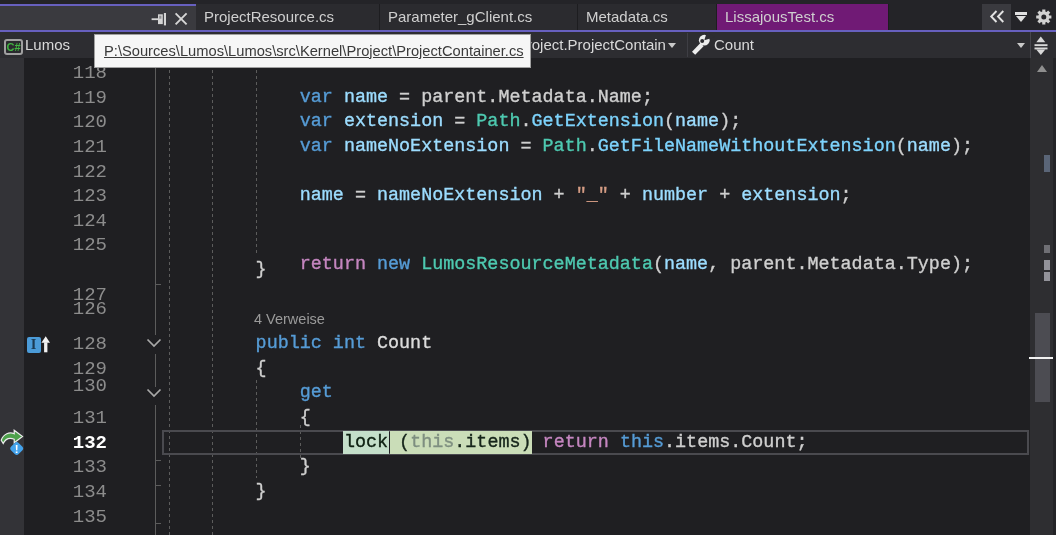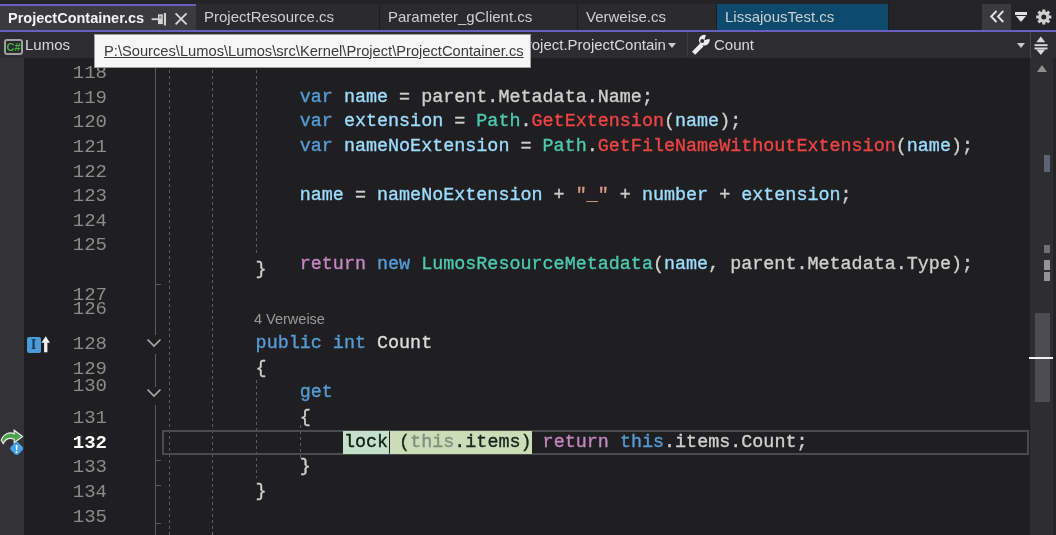--- a/index.html
+++ b/index.html
@@ -1,32 +1,31 @@
 <!DOCTYPE html>
 <html><head><meta charset="utf-8"><style>
 html,body{margin:0;padding:0;}
 body{width:1056px;height:535px;overflow:hidden;background:#1f1f22;font-family:"Liberation Sans",sans-serif;position:relative;}
 .abs{position:absolute;}
 .mono{font-family:"Liberation Mono",monospace;font-size:18.4px;line-height:24.65px;white-space:pre;-webkit-text-stroke:0.35px;}
 .row{position:absolute;height:24.65px;line-height:24.65px;}
 .num{position:absolute;width:67px;left:40px;text-align:right;color:#8c8c8c;font-family:"Liberation Mono",monospace;font-size:19px;line-height:24.65px;}
 .guide{position:absolute;width:1px;background:repeating-linear-gradient(to bottom,#5c5c5c 0 3px,transparent 3px 6px);}
-.kw{color:#569CD6}.ctl{color:#C586C0}.loc{color:#9CDCFE}.typ{color:#4EC9B0}.met{color:#ef4444}.str{color:#D69D85}.def{color:#CFCFCF}
+.kw{color:#569CD6}.ctl{color:#C586C0}.loc{color:#9CDCFE}.typ{color:#4EC9B0}.met{color:#7dd3fc}.str{color:#D69D85}.def{color:#CFCFCF}
 </style></head>
 <body>
 
 <div class="abs" style="left:0;top:0;width:1056px;height:32px;background:#242428;"></div>
 
 <div class="abs" style="left:196px;top:4px;width:184px;height:26px;background:#2b2b2f;border-right:1px solid #1d1d20;color:#cfcfcf;font-size:15px;line-height:26px;padding-left:8px;box-sizing:border-box;">ProjectResource.cs</div>
 <div class="abs" style="left:380px;top:4px;width:198px;height:26px;background:#2b2b2f;border-right:1px solid #1d1d20;color:#cfcfcf;font-size:15px;line-height:26px;padding-left:8px;box-sizing:border-box;">Parameter_gClient.cs</div>
-<div class="abs" style="left:578px;top:4px;width:139px;height:26px;background:#2b2b2f;border-right:1px solid #1d1d20;color:#cfcfcf;font-size:15px;line-height:26px;padding-left:8px;box-sizing:border-box;">Verweise.cs</div>
-<div class="abs" style="left:717px;top:4px;width:172px;height:26px;background:#0c4a6e;border-right:1px solid #1d1d20;color:#cfcfcf;font-size:15px;line-height:26px;padding-left:8px;box-sizing:border-box;">LissajousTest.cs</div>
+<div class="abs" style="left:578px;top:4px;width:139px;height:26px;background:#2b2b2f;border-right:1px solid #1d1d20;color:#cfcfcf;font-size:15px;line-height:26px;padding-left:8px;box-sizing:border-box;">Metadata.cs</div>
+<div class="abs" style="left:717px;top:4px;width:172px;height:26px;background:#701a75;border-right:1px solid #1d1d20;color:#cfcfcf;font-size:15px;line-height:26px;padding-left:8px;box-sizing:border-box;">LissajousTest.cs</div>
 
 <div class="abs" style="left:0;top:4px;width:196px;height:26px;background:#3a3a3f;border-top:2px solid #6760bf;box-sizing:border-box;">
-  <span style="position:absolute;left:8px;top:0;line-height:24px;color:#f2f2f2;font-weight:bold;font-size:14.5px;">ProjectContainer.cs</span>
   <svg class="abs" style="left:150px;top:4px;" width="20" height="18" viewBox="0 0 20 18">
     <rect x="1.6" y="8.3" width="6.9" height="1.8" fill="#d4d4d4"></rect>
     <rect x="8" y="4.3" width="4.8" height="9.8" fill="#d4d4d4"></rect>
     <rect x="9.2" y="5.7" width="2.2" height="3" fill="#8f8f92"></rect>
     <rect x="13.9" y="3" width="2.1" height="12.4" fill="#d4d4d4"></rect>
   </svg>
   <svg class="abs" style="left:173px;top:6px;" width="16" height="14" viewBox="0 0 16 14">
     <path d="M2.6 1.4 L13.6 12.4 M13.6 1.4 L2.6 12.4" stroke="#d6d6d6" stroke-width="1.9" fill="none"></path>
   </svg>
 </div>

